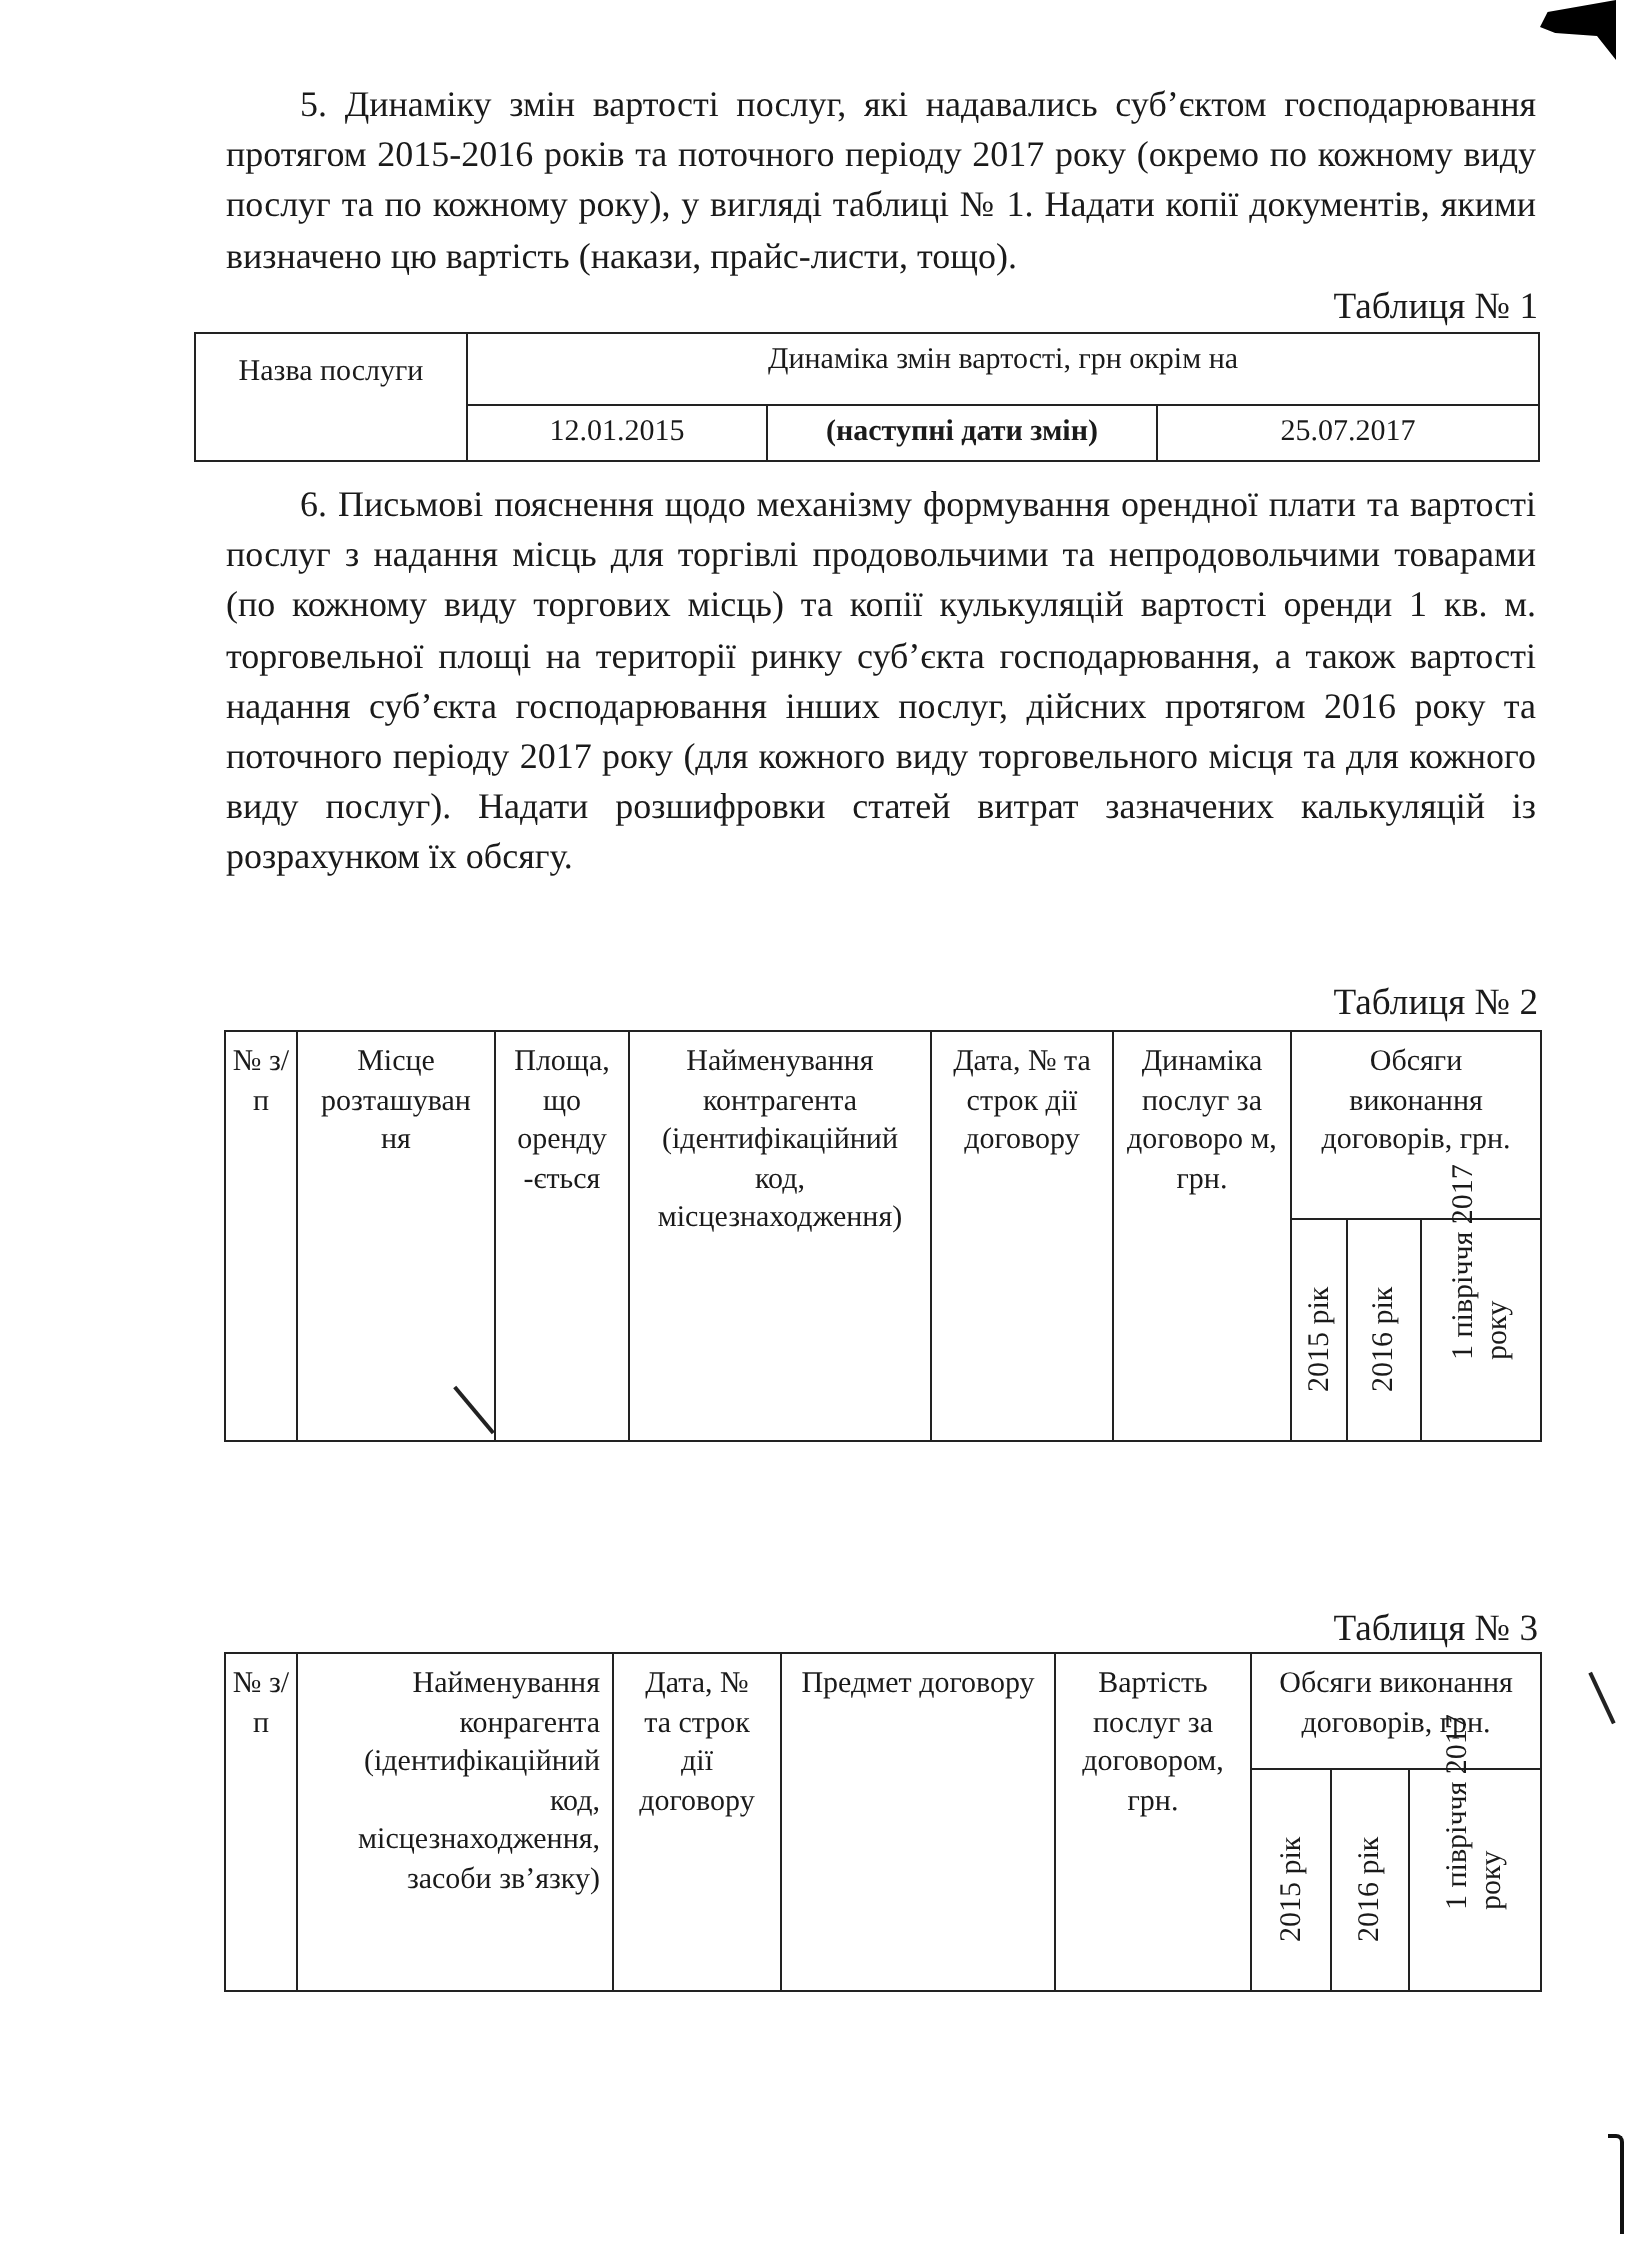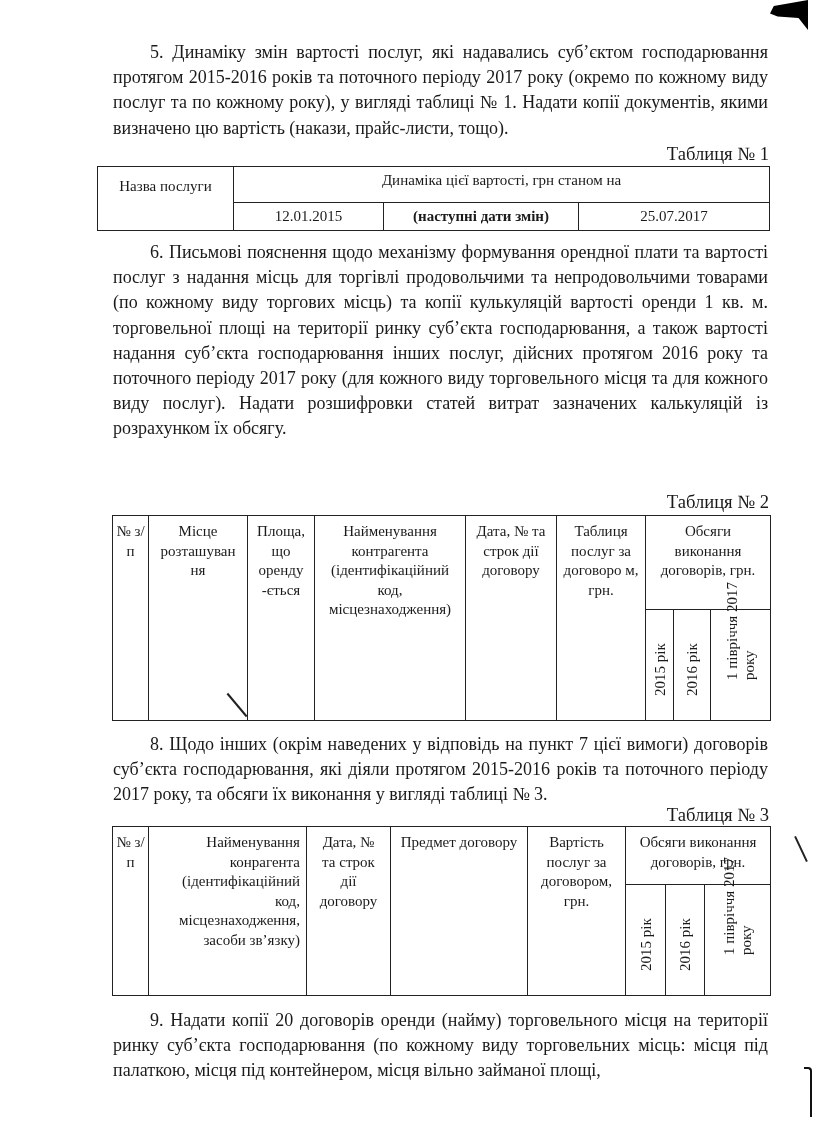--- a/index.html
+++ b/index.html
@@ -60,21 +60,21 @@
   <table class="doc t1" style="left:97px; top:166px; width:672px;border-radius:17px;">
     <colgroup>
       <col style="width:136px">
         <col style="width:150px">
         <col style="width:195px">
         <col style="width:191px">
     </colgroup>
     <tbody>
         <tr style="height:36px;">
       <td rowspan="2" style="padding-top:10px;">Назва послуги</td>
-      <td colspan="3" style="padding:4px 60px 0;">Динаміка цієї вартості, грн станом на</td>
+      <td colspan="3" style="padding:4px 60px 0;">Динаміка змін вартості, грн окрім на</td>
     </tr>
     <tr style="height:28px;">
       <td style="vertical-align:middle;">12.01.2015</td>
       <td style="vertical-align:middle;font-weight:bold;">(наступні дати змін)</td>
       <td style="vertical-align:middle;">25.07.2017</td>
     </tr>
   </tbody>
     </table>
 
   <p class="para" style="top:240px;"><span class="indent"></span><span>6. Письмові пояснення щодо механізму формування орендної плати та вартості послуг з надання місць для торгівлі продовольчими та непродовольчими товарами (по кожному виду торгових місць) та копії кулькуляцій вартості оренди 1 кв. м. торговельної площі на території ринку суб’єкта господарювання, а також вартості надання суб’єкта господарювання інших послуг, дійсних протягом 2016 року та поточного періоду 2017 року (для кожного виду торговельного місця та для кожного виду послуг). Надати розшифровки статей витрат зазначених калькуляцій із розрахунком їх обсягу.</span></p>
@@ -94,21 +94,21 @@
         <col style="width:37px">
         <col style="width:60px">
     </colgroup>
     <tbody>
         <tr style="height:94px;">
       <td rowspan="2" style="padding-top:6px;">№ з/п</td>
       <td rowspan="2" style="padding:6px 4px 0;">Місце розташуван ня</td>
       <td rowspan="2" style="padding:6px 3px 0;">Площа, що оренду -ється</td>
       <td rowspan="2" style="padding:6px 3px 0;">Найменування контрагента (ідентифікаційний код, місцезнаходження)</td>
       <td rowspan="2" style="padding:6px 4px 0;">Дата, № та строк дії договору</td>
-      <td rowspan="2" style="padding:6px 6px 0;">Таблиця послуг за договоро м, грн.</td>
+      <td rowspan="2" style="padding:6px 6px 0;">Динаміка послуг за договоро м, грн.</td>
       <td colspan="3" style="padding:6px 6px 0;">Обсяги виконання договорів, грн.</td>
     </tr>
     <tr style="height:110px;">
       <td>
             <div class="vert-wrap" style="height:110px;">
               <span class="vert">2015 рік</span>
             </div>
           </td>
       <td>
             <div class="vert-wrap" style="height:110px;">
@@ -119,21 +119,20 @@
             <div class="vert-wrap" style="height:110px;">
               <span class="vert" style="white-space:normal; width:100px; line-height:17px;">1 півріччя 2017 року</span>
             </div>
           </td>
     </tr>
   </tbody>
     </table>
 
   <div class="scratch" style="left:236px; top:690px; width:2px; height:30px; transform:rotate(-40deg);"></div>
 
-  <p class="para" style="top:732px;"><span class="indent"></span><span>8. Щодо інших (окрім наведених у відповідь на пункт 7 цієї вимоги) договорів суб’єкта господарювання, які діяли протягом 2015-2016 років та поточного періоду 2017 року, та обсяги їх виконання у вигляді таблиці № 3.</span></p>
 
   <div class="tbl-caption" style="top:804px;">Таблиця № 3</div>
 
   <table class="doc" style="left:112px; top:826px; width:658px;">
     <colgroup>
       <col style="width:36px">
         <col style="width:158px">
         <col style="width:84px">
         <col style="width:137px">
       <col style="width:98px">
@@ -165,16 +164,15 @@
             <div class="vert-wrap" style="height:110px;">
               <span class="vert" style="white-space:normal; width:100px; line-height:17px;">1 півріччя 2017 року</span>
             </div>
           </td>
     </tr>
   </tbody>
     </table>
 
   <div class="scratch" style="left:800px; top:835px; width:2px; height:28px; transform:rotate(-25deg);"></div>
 
-  <p class="para" style="top:1008px;"><span class="indent"></span><span>9. Надати копії 20 договорів оренди (найму) торговельного місця на території ринку суб’єкта господарювання (по кожному виду торговельних місць: місця під палаткою, місця під контейнером, місця вільно займаної площі,</span></p>
 
   <div class="edge-mark"></div>
 </div>
 
 </body></html>

